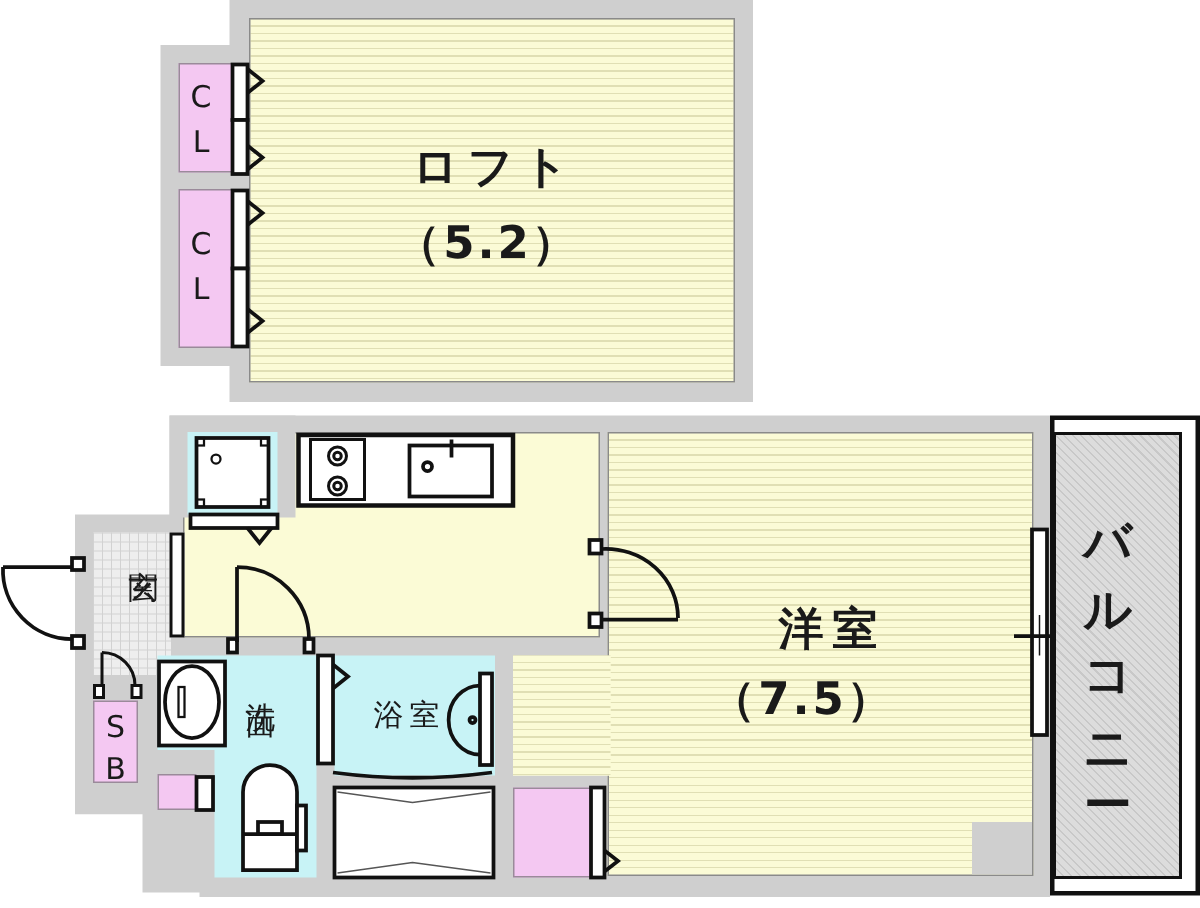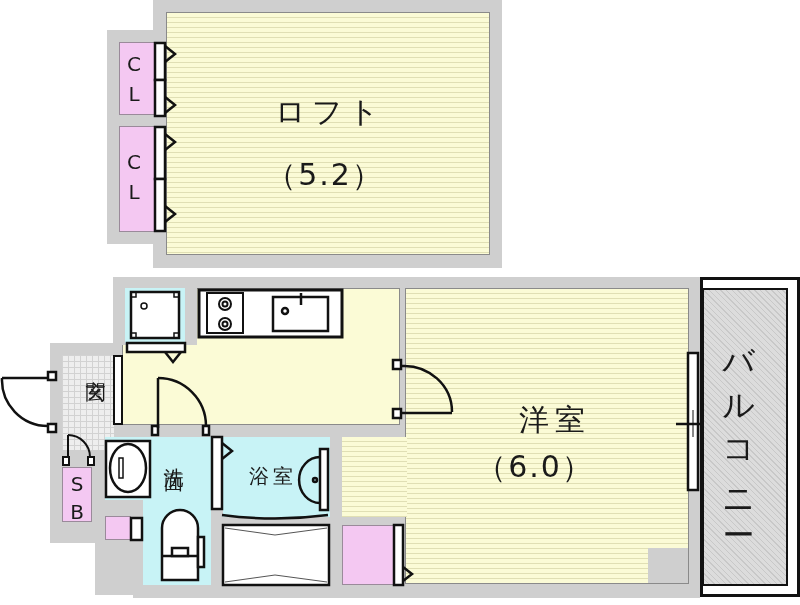--- a/index.html
+++ b/index.html
@@ -6,21 +6,21 @@
   body { width: 800px; height: 605px; position: relative; overflow: hidden; font-family: "DejaVu Sans", sans-serif; }
   .abs { position: absolute; box-sizing: border-box; }
   .wall { background: #cfcfcf; }
   .floor { background-color: #fbfbd6; background-image: repeating-linear-gradient(to bottom, #fbfbd6 0px, #fbfbd6 4px, #e0dfb4 4px, #e0dfb4 5px); }
   .floor-plain { background: #fbfbd6; }
   .pink { background: #f4c8f2; border: 1px solid #9a8a9a; }
   .cyan { background: #c8f3f6; }
   .tile { background-color: #eeeeee; background-image: linear-gradient(#d2d2d2 1px, transparent 1px), linear-gradient(90deg, #d2d2d2 1px, transparent 1px); background-size: 6px 6px; }
   .balcony-hatch { background-color: #dcdcdc; background-image: repeating-linear-gradient(45deg, #dcdcdc 0px, #dcdcdc 3px, #c8c8c8 3px, #c8c8c8 4px); }
   .label { position: absolute; color: #1a1a1a; font-family: "DejaVu Sans", sans-serif; text-align: center; line-height: 1; white-space: nowrap; }
-  .big { font-size: 30px; letter-spacing: 6px; }
+  .big { font-size: 30px; letter-spacing: 6px; font-weight: bold; }
   .mid { font-size: 20px; }
   .vert { writing-mode: vertical-rl; text-orientation: upright; }
   svg { position: absolute; overflow: visible; }
 </style>
 </head>
 <body>
 
 <div class="abs wall" style="left:153px; top:0px; width:349px; height:268px;"></div>
 <div class="abs floor" style="left:166px; top:12px; width:324px; height:243px; border:1px solid #8a8a8a;"></div>
 <div class="abs wall" style="left:107px; top:30px; width:50px; height:214px;"></div>
@@ -35,21 +35,21 @@
     <rect x="155" y="80" width="10" height="36"></rect>
     <rect x="155" y="127" width="10" height="52"></rect>
     <rect x="155" y="179" width="10" height="52"></rect>
     <polyline points="165,46 175,54 165,62" fill="none"></polyline>
     <polyline points="165,97 175,105 165,113" fill="none"></polyline>
     <polyline points="165,134 175,142 165,150" fill="none"></polyline>
     <polyline points="165,206 175,214 165,222" fill="none"></polyline>
   </g>
 </svg>
 <div class="label big" style="left:260px; top:97px; width:140px;">ロフト</div>
-<div class="label big" style="left:250px; top:148px; width:150px; letter-spacing:2px;margin-top:12px;">（5.2）</div>
+<div class="label big" style="left:250px; top:148px; width:150px; letter-spacing:2px;">（5.2）</div>
 
 <div class="abs wall" style="left:113px; top:277px; width:587px; height:321px;"></div>
 <div class="abs wall" style="left:50px; top:343px; width:80px; height:200px;"></div>
 <div class="abs" style="left:50px; top:543px; width:80px; height:62px; background:#fff;"></div>
 <div class="abs" style="left:113px; top:520px; width:20px; height:85px; background:#fff;"></div>
 
 <div class="abs floor-plain" style="left:122px; top:288px; width:278px; height:137px; border:1px solid #8a8a8a;"></div>
 <div class="abs wall" style="left:113px; top:277px; width:84px; height:68px;"></div>
 
 <div class="abs cyan" style="left:125px; top:288px; width:60px; height:55px;"></div>
@@ -154,21 +154,21 @@
 <div class="abs" style="left:648px; top:548px; width:40px; height:35px; background:#cfcfcf;"></div>
 <svg style="left:0; top:0;" width="800" height="605">
   <g fill="#fff" stroke="#111" stroke-width="2.5">
     <rect x="393" y="360" width="8" height="9"></rect>
     <rect x="393" y="409" width="8" height="9"></rect>
     <line x1="401" y1="413" x2="452" y2="413"></line>
     <path d="M401,366 A48,46 0 0 1 452,412" fill="none"></path>
   </g>
 </svg>
 <div class="label big" style="left:500px; top:405px; width:110px;">洋室</div>
-<div class="label big" style="left:460px; top:452px; width:150px; letter-spacing:2px;">（6.0）</div>
+<div class="label big" style="left:460px; top:452px; width:150px; letter-spacing:2px;">（7.5）</div>
 
 <div class="abs pink" style="left:342px; top:525px; width:53px; height:60px;"></div>
 <div class="label mid" style="left:345px; top:543px; width:46px; letter-spacing:2px;"></div>
 <svg style="left:0; top:0;" width="800" height="605">
   <g fill="#fff" stroke="#111" stroke-width="2.5">
     <rect x="394" y="525" width="9" height="60"></rect>
     <polyline points="403,567 412,574 403,581" fill="none"></polyline>
   </g>
 </svg>
 

